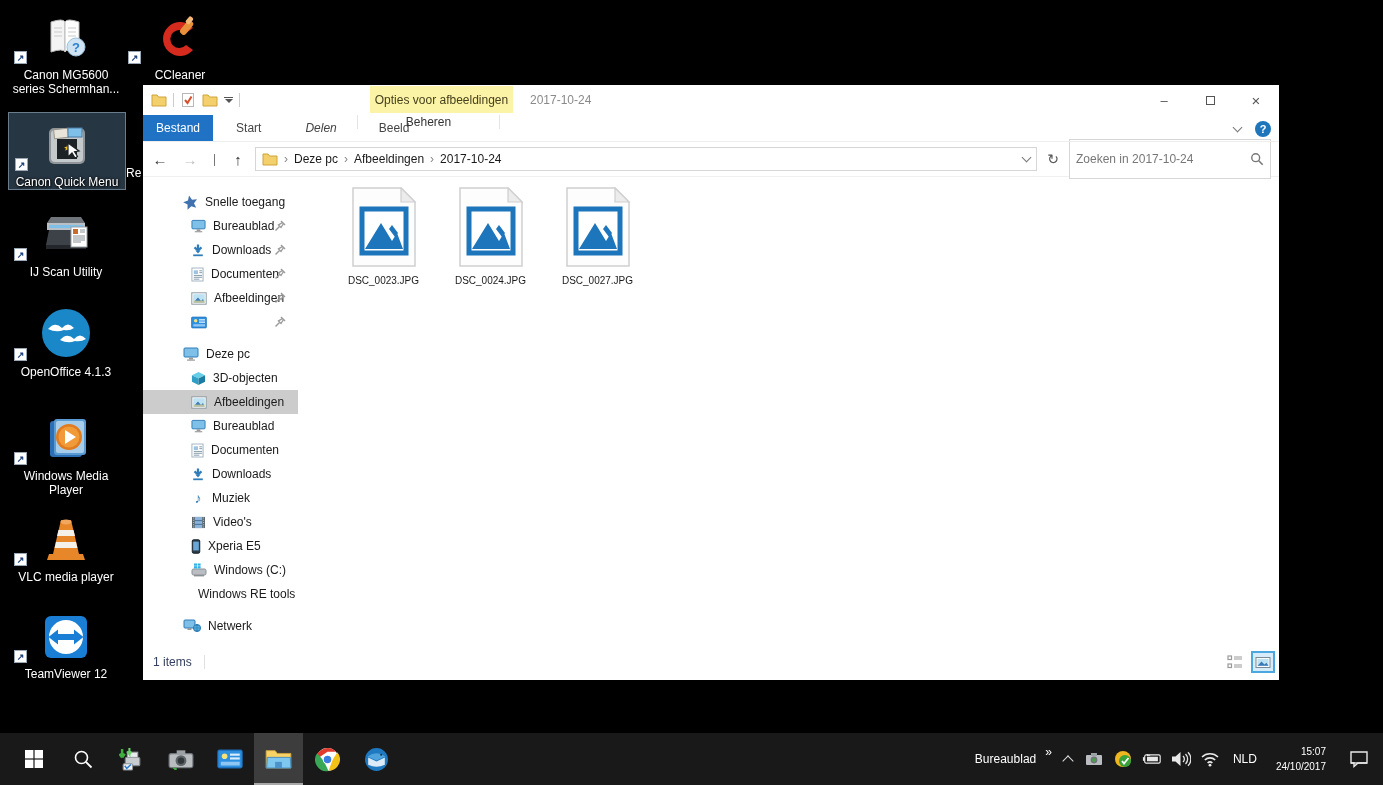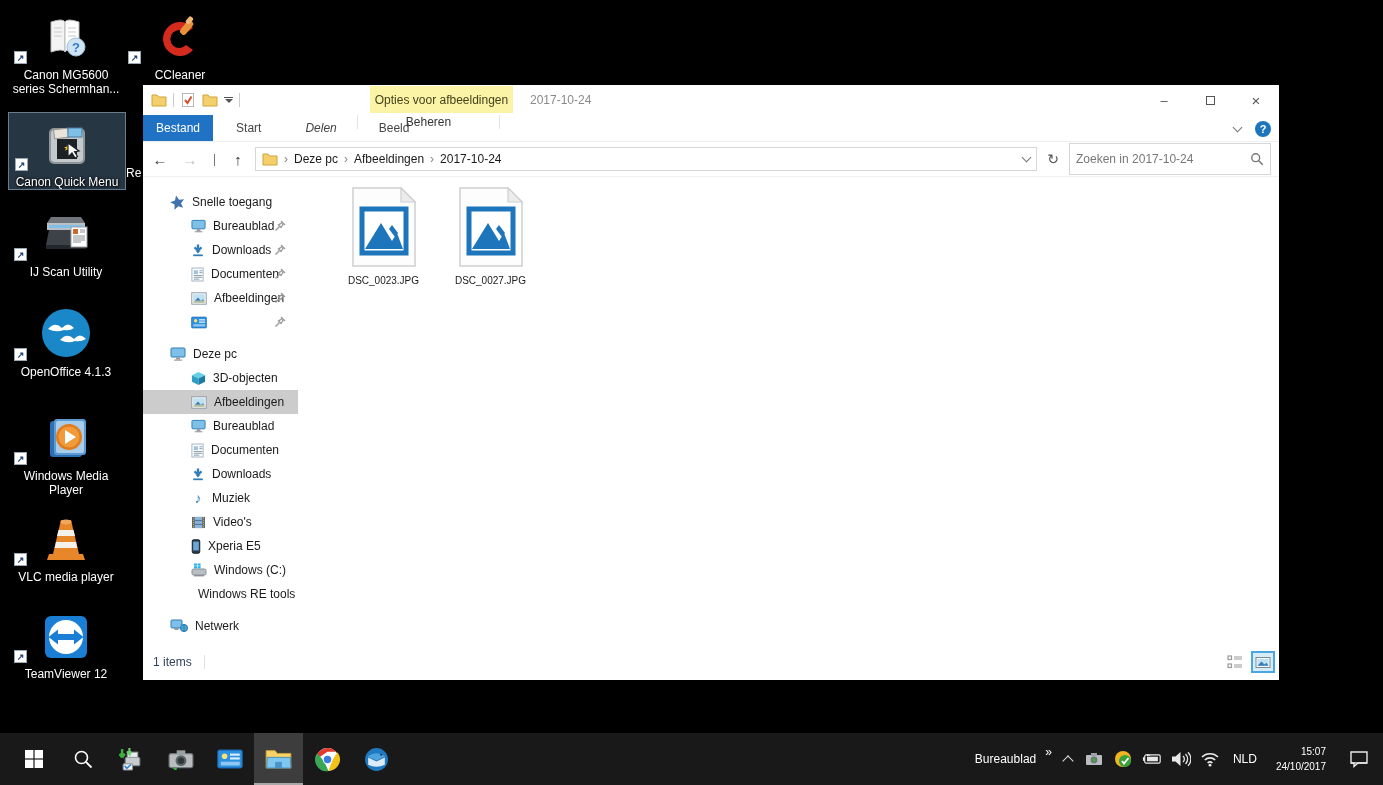--- a/index.html
+++ b/index.html
@@ -50,29 +50,29 @@
              border-bottom:1px solid #f0f0f0; }
   .navbtn { width:26px; text-align:center; font-size:15px; color:#333; }
   .navbtn.disabled { color:#c0c0c0; }
   .navbtn.small { width:14px; font-size:10px; color:#888; }
   .addrbox { flex:1; height:24px; border:1px solid #d6d6d6; display:flex; align-items:center;
              padding:0 6px; gap:6px; background:#fff; }
   .crumb { color:#1a1a1a; }
   .crumb-sep { color:#888; font-size:12px; }
   .addr-chev { margin-left:auto; }
   .refreshbtn { width:24px; text-align:center; font-size:14px; color:#555; }
-  .searchbox { width:202px; height:32px; border:1px solid #d6d6d6; display:flex; align-items:center;
+  .searchbox { width:202px; height:40px; border:1px solid #d6d6d6; display:flex; align-items:center;
                padding:0 6px; gap:4px; background:#fff; }
   .searchbox input { border:none; outline:none; flex:1; font-size:12px; color:#333;
                      font-family:"Liberation Sans",sans-serif; background:transparent; }
   .searchbox input::placeholder { color:#777; }
   
   .main { flex:1; display:flex; min-height:0; }
   .navpane { width:155px; flex:none; padding-top:13px; overflow:hidden; }
-  .navrow { height:24px; display:flex; align-items:center; gap:7px; padding-left:27px; position:relative; }
+  .navrow { height:24px; display:flex; align-items:center; gap:7px; padding-left:40px; position:relative; }
   .navrow.child { padding-left:48px; }
   .navrow.selected { background:#cccccc; }
   .navrow .pin { position:absolute; right:12px; top:6px; }
   .navrow .nlabel { color:#1a1a1a; white-space:nowrap; }
   .navgap { height:8px; }
   .content { flex:1; position:relative; }
   .files { position:absolute; left:32px; top:10px; display:flex; }
   .ftile { width:107px; text-align:center; }
   .ftile .fname { margin-top:5px; font-size:10px; color:#1a1a1a; }
   
@@ -606,20 +606,26 @@
         <div class="ftile">
           <svg width="66" height="80">
               <use href="#ico-imgfile"></use>
             </svg>
           <div class="fname">DSC_0023.JPG</div>
         </div>
         <div class="ftile">
           <svg width="66" height="80">
               <use href="#ico-imgfile"></use>
             </svg>
+          <div class="fname">DSC_0024.JPG</div>
+        </div>
+        <div class="ftile">
+          <svg width="66" height="80">
+              <use href="#ico-imgfile"></use>
+            </svg>
           <div class="fname">DSC_0027.JPG</div>
         </div>
       </div>
     </div>
   </div>
 
   <div class="statusbar">
     <span class="status-count">1 items</span>
     <span class="status-sep"></span>
     <div class="viewbtns">

